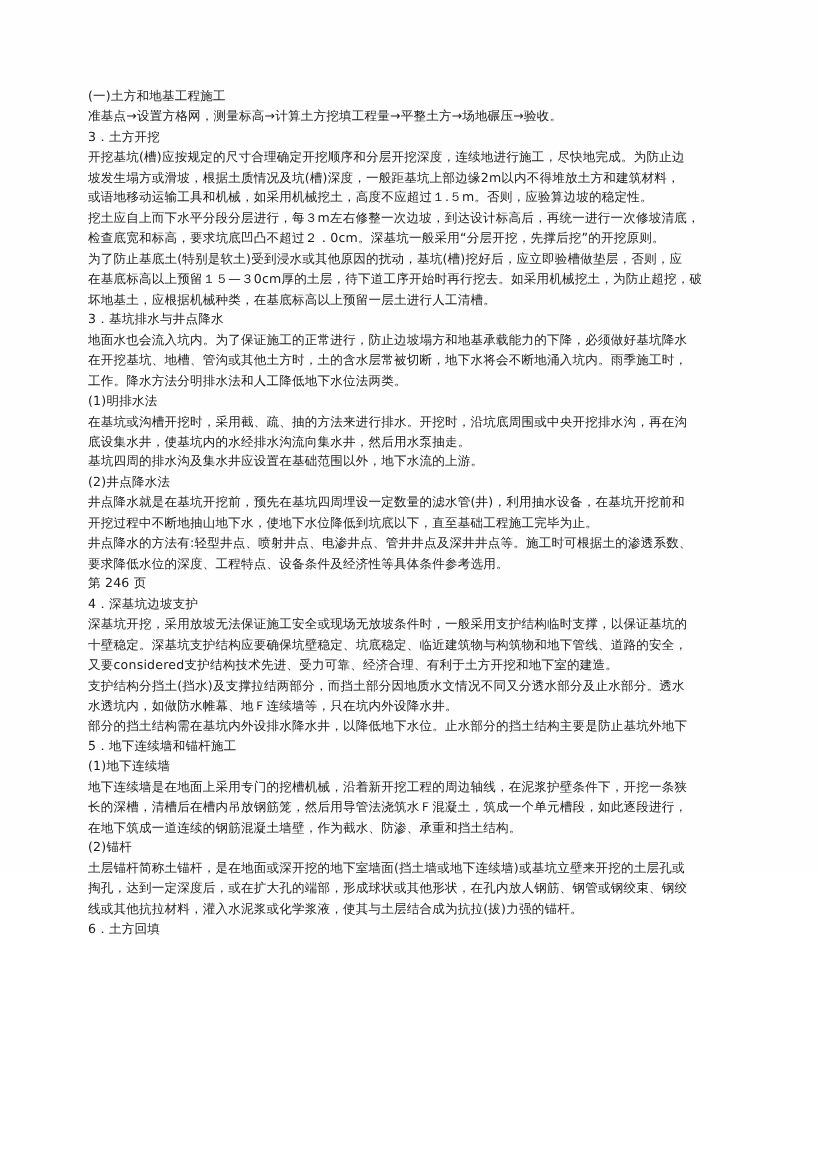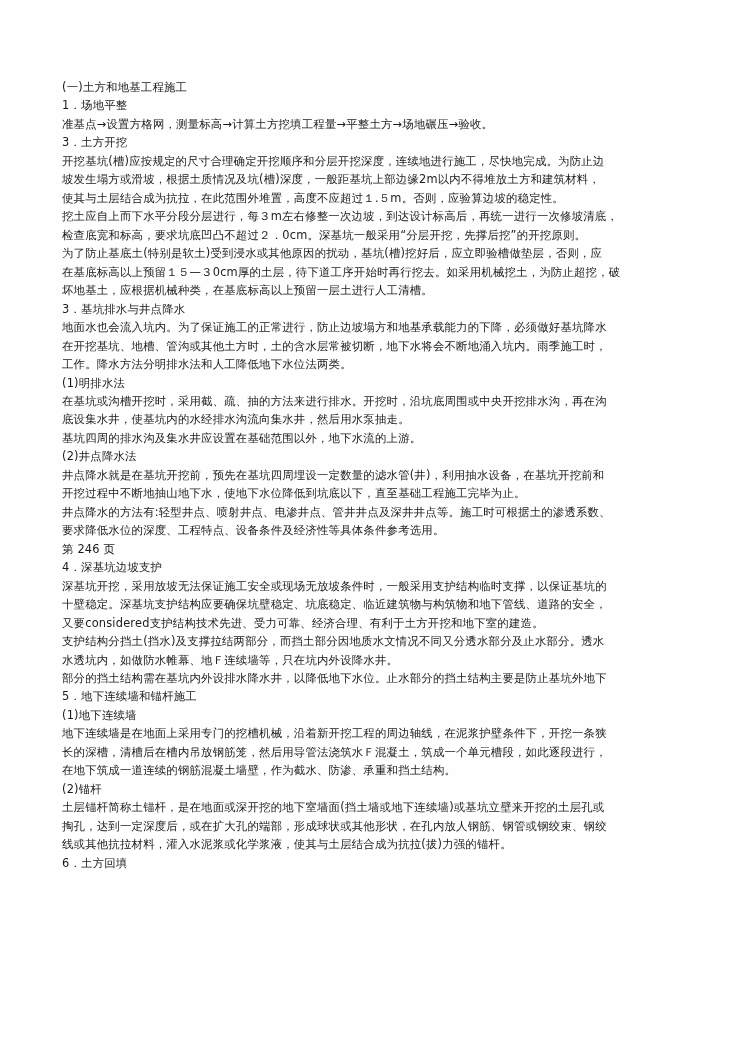--- a/index.html
+++ b/index.html
@@ -11,21 +11,21 @@
     width: 744px;
     height: 1052px;
     font-family: "DejaVu Sans", "Liberation Sans", sans-serif;
   }
   .page {
     position: relative;
     width: 744px;
     height: 792px;
     background: #fefefe;
     box-sizing: border-box;
-    padding: 78px 62px 40px 62px;
+    padding: 78px 62px 40px 80px;
   }
   .doc-body {
     font-size: 11.4px;
     line-height: 1.62;
     color: #1a1a1a;
     letter-spacing: 0.2px;
   }
   .para {
     margin: 0;
     padding: 0;
@@ -48,26 +48,25 @@
     font-size: 11.4px;
     line-height: 1.62;
   }
 </style>
 </head>
 <body>
 
 <div class="page">
   <div class="doc-body" id="doc-body">
       <div class="heading">(一)土方和地基工程施工</div>
-      <div class="heading">1．场地平整</div>
       <div class="para">准基点→设置方格网，测量标高→计算土方挖填工程量→平整土方→场地碾压→验收。</div>
       <div class="heading">3．土方开挖</div>
       <div class="para">开挖基坑(槽)应按规定的尺寸合理确定开挖顺序和分层开挖深度，连续地进行施工，尽快地完成。为防止边</div>
       <div class="para">坡发生塌方或滑坡，根据土质情况及坑(槽)深度，一般距基坑上部边缘2m以内不得堆放土方和建筑材料，</div>
-      <div class="para">使其与土层结合成为抗拉，在此范围外堆置，高度不应超过１.５m。否则，应验算边坡的稳定性。</div>
+      <div class="para">或语地移动运输工具和机械，如采用机械挖土，高度不应超过１.５m。否则，应验算边坡的稳定性。</div>
       <div class="para">挖土应自上而下水平分段分层进行，每３m左右修整一次边坡，到达设计标高后，再统一进行一次修坡清底，</div>
       <div class="para">检查底宽和标高，要求坑底凹凸不超过２．0cm。深基坑一般采用“分层开挖，先撑后挖”的开挖原则。</div>
       <div class="para">为了防止基底土(特别是软土)受到浸水或其他原因的扰动，基坑(槽)挖好后，应立即验槽做垫层，否则，应</div>
       <div class="para">在基底标高以上预留１５—３0cm厚的土层，待下道工序开始时再行挖去。如采用机械挖土，为防止超挖，破</div>
       <div class="para">坏地基土，应根据机械种类，在基底标高以上预留一层土进行人工清槽。</div>
       <div class="heading">3．基坑排水与井点降水</div>
       <div class="para">地面水也会流入坑内。为了保证施工的正常进行，防止边坡塌方和地基承载能力的下降，必须做好基坑降水</div>
       <div class="para">在开挖基坑、地槽、管沟或其他土方时，土的含水层常被切断，地下水将会不断地涌入坑内。雨季施工时，</div>
       <div class="para">工作。降水方法分明排水法和人工降低地下水位法两类。</div>
       <div class="para">(1)明排水法</div>

